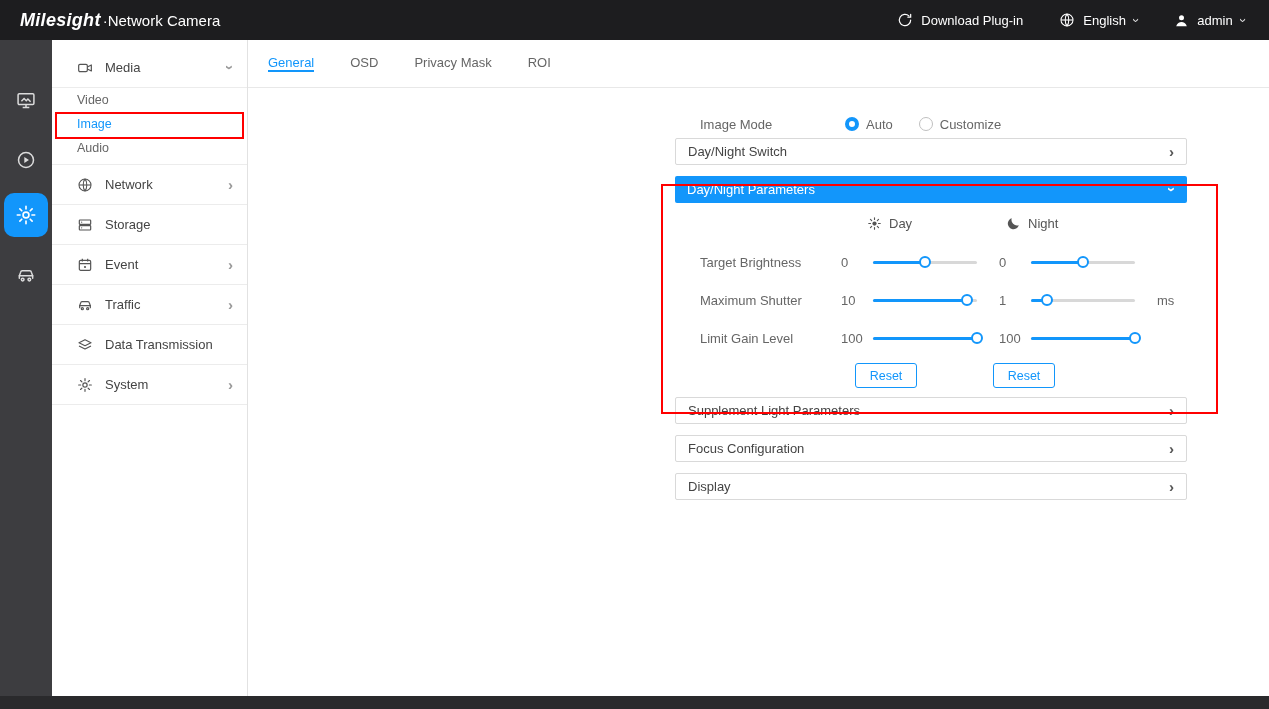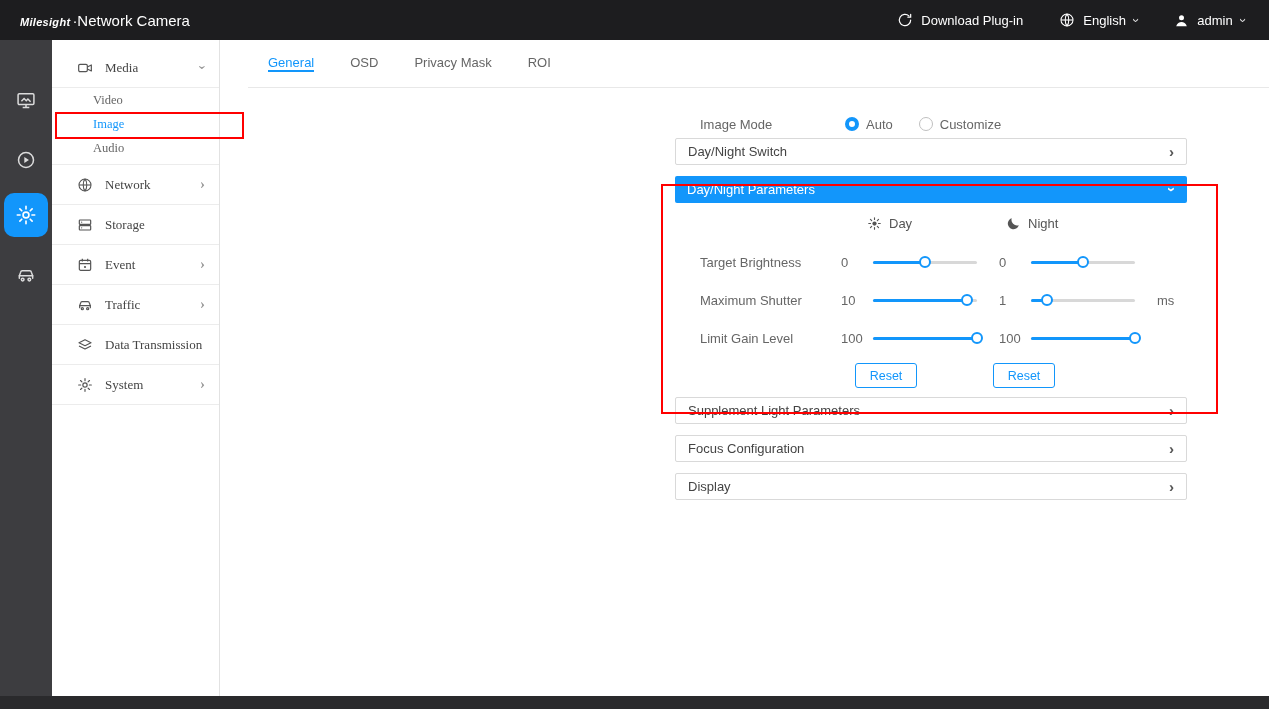--- a/index.html
+++ b/index.html
@@ -4,39 +4,39 @@
 <style>
   *{margin:0;padding:0;box-sizing:border-box;}
   html,body{width:1269px;height:709px;}
   body{font-family:"Liberation Sans","DejaVu Sans",sans-serif;position:relative;background:#fff;color:#444;overflow:hidden;}
   svg{display:block;}
   .icon{display:inline-flex;align-items:center;justify-content:center;}
 
   
   .topbar{position:absolute;left:0;top:0;width:1269px;height:40px;background:#1d1d1f;display:flex;align-items:center;justify-content:space-between;padding:0 24px 0 20px;color:#fff;z-index:3;}
   .brand{display:flex;align-items:baseline;}
-  .brand-logo{font-style:italic;font-weight:bold;font-size:11px;letter-spacing:.3px;}
+  .brand-logo{font-style:italic;font-weight:bold;font-size:18px;letter-spacing:.3px;}
   .brand-product{font-size:15px;margin-left:2px;font-weight:400;}
   .topbar-right{display:flex;align-items:center;gap:36px;font-size:13px;}
   .topbar-item{display:flex;align-items:center;gap:8px;cursor:pointer;}
   .chev-down{display:inline-block;transform:rotate(90deg);font-size:13px;line-height:1;color:#ddd;}
 
   
   .rail{position:absolute;left:0;top:40px;width:52px;height:656px;background:#3d3d40;z-index:2;}
   .rail-item{position:absolute;left:10px;width:32px;height:32px;display:flex;align-items:center;justify-content:center;color:#dcdcdc;cursor:pointer;}
   .rail-item.active{left:4px;top:153px;width:44px;height:44px;background:#1296fb;border-radius:10px;color:#fff;}
 
   
-  .sidebar{position:absolute;left:52px;top:40px;width:168px;height:656px;background:#fff;border-right:1px solid #e2e2e2;padding-top:8px;z-index:1;font-family:Liberation Serif, serif;}
+  .sidebar{position:absolute;left:52px;top:40px;width:196px;height:656px;background:#fff;border-right:1px solid #e2e2e2;padding-top:8px;z-index:1;}
   .side-item{height:40px;display:flex;align-items:center;padding:0 14px 0 25px;border-bottom:1px solid #ececec;font-size:13px;color:#444;cursor:pointer;background:#fff;}
   .side-item .icon{margin-right:12px;color:#555;}
   .side-item .chev{margin-left:auto;color:#999;font-size:15px;font-weight:bold;line-height:1;}
   .chev-exp{display:inline-block;transform:rotate(90deg);}
   .submenu{padding:0 0 4px 0;border-bottom:1px solid #ececec;}
-  .sub-item{height:24px;display:flex;align-items:center;padding-left:41px;font-size:12.5px;color:#666;cursor:pointer;}
+  .sub-item{height:24px;display:flex;align-items:center;padding-left:25px;font-size:12.5px;color:#666;cursor:pointer;}
   .sub-item.active{color:#1296fb;}
 
   
   .main{position:absolute;left:248px;top:40px;width:1021px;height:656px;background:#fff;}
   .tabbar{height:48px;border-bottom:1px solid #e8e8e8;display:flex;align-items:center;padding-left:20px;gap:36px;}
   .tab{font-size:13px;color:#666;display:flex;align-items:center;border-bottom:2px solid transparent;cursor:pointer;}
   .tab.active{color:#1296fb;border-bottom-color:#1296fb;}
 
   .content{position:absolute;left:427px;top:70px;width:512px;}
   .mode-row{display:flex;align-items:center;height:28px;margin-bottom:0;font-size:13px;color:#666;}

